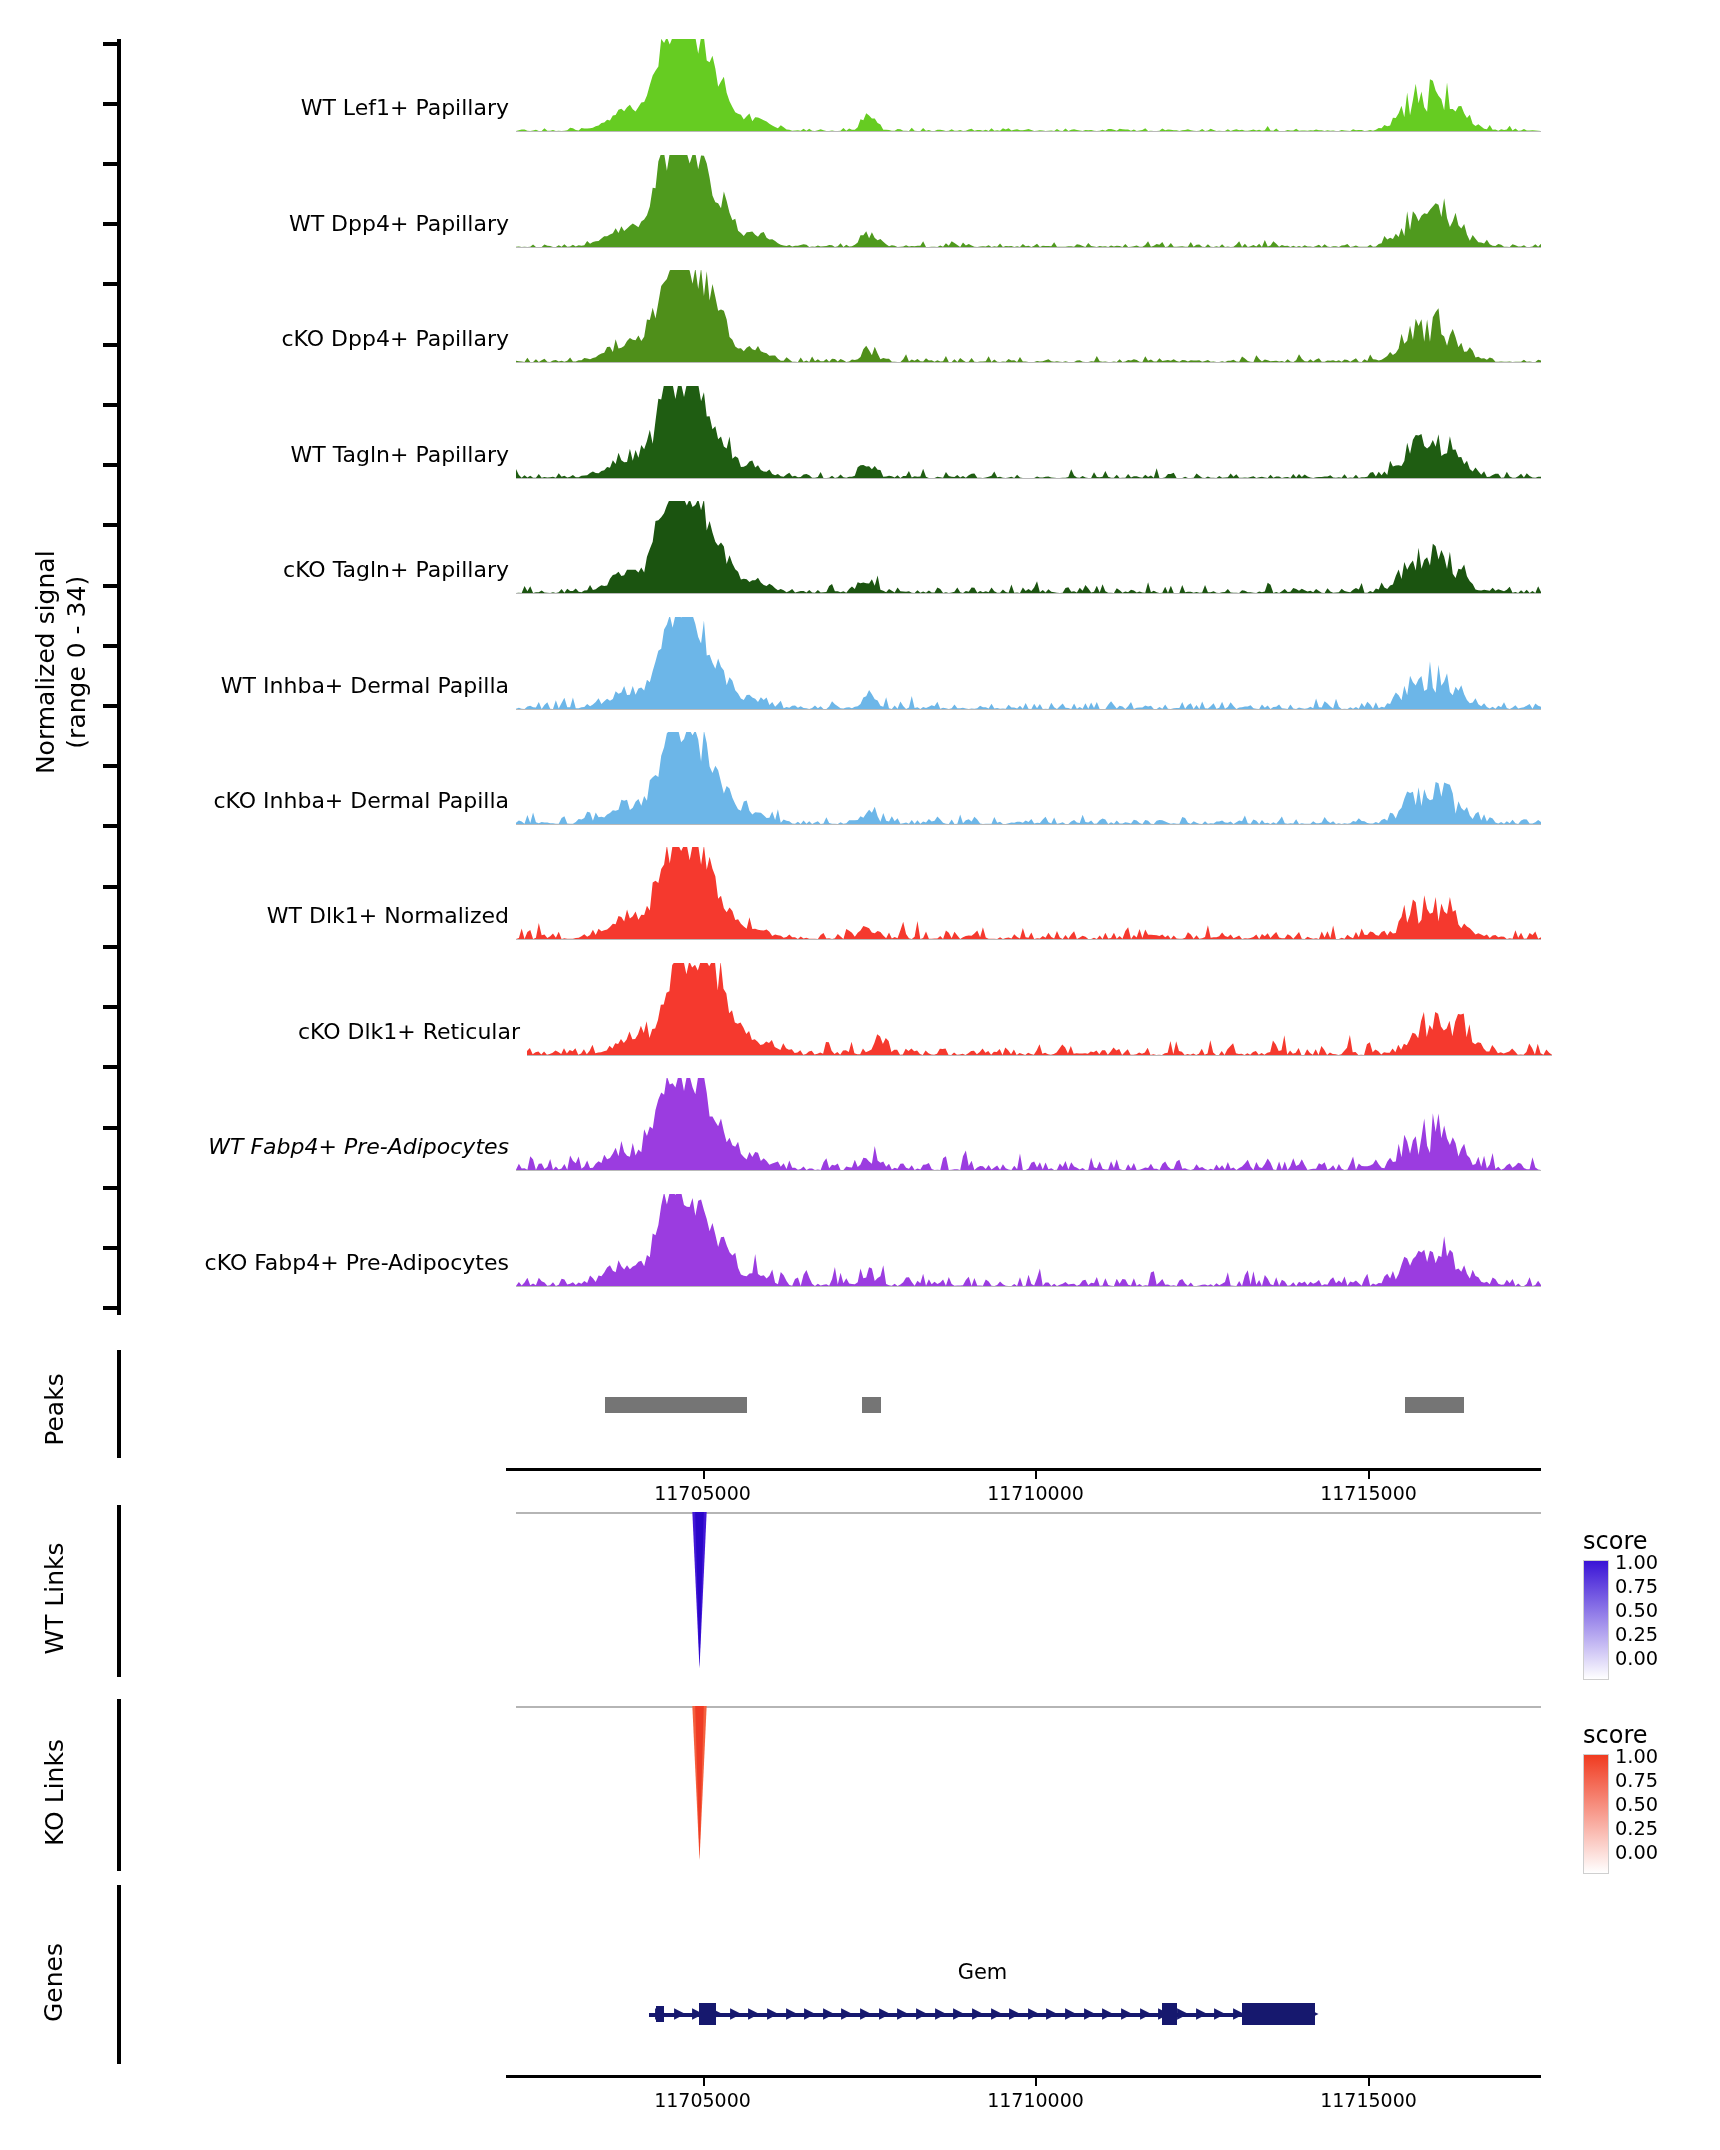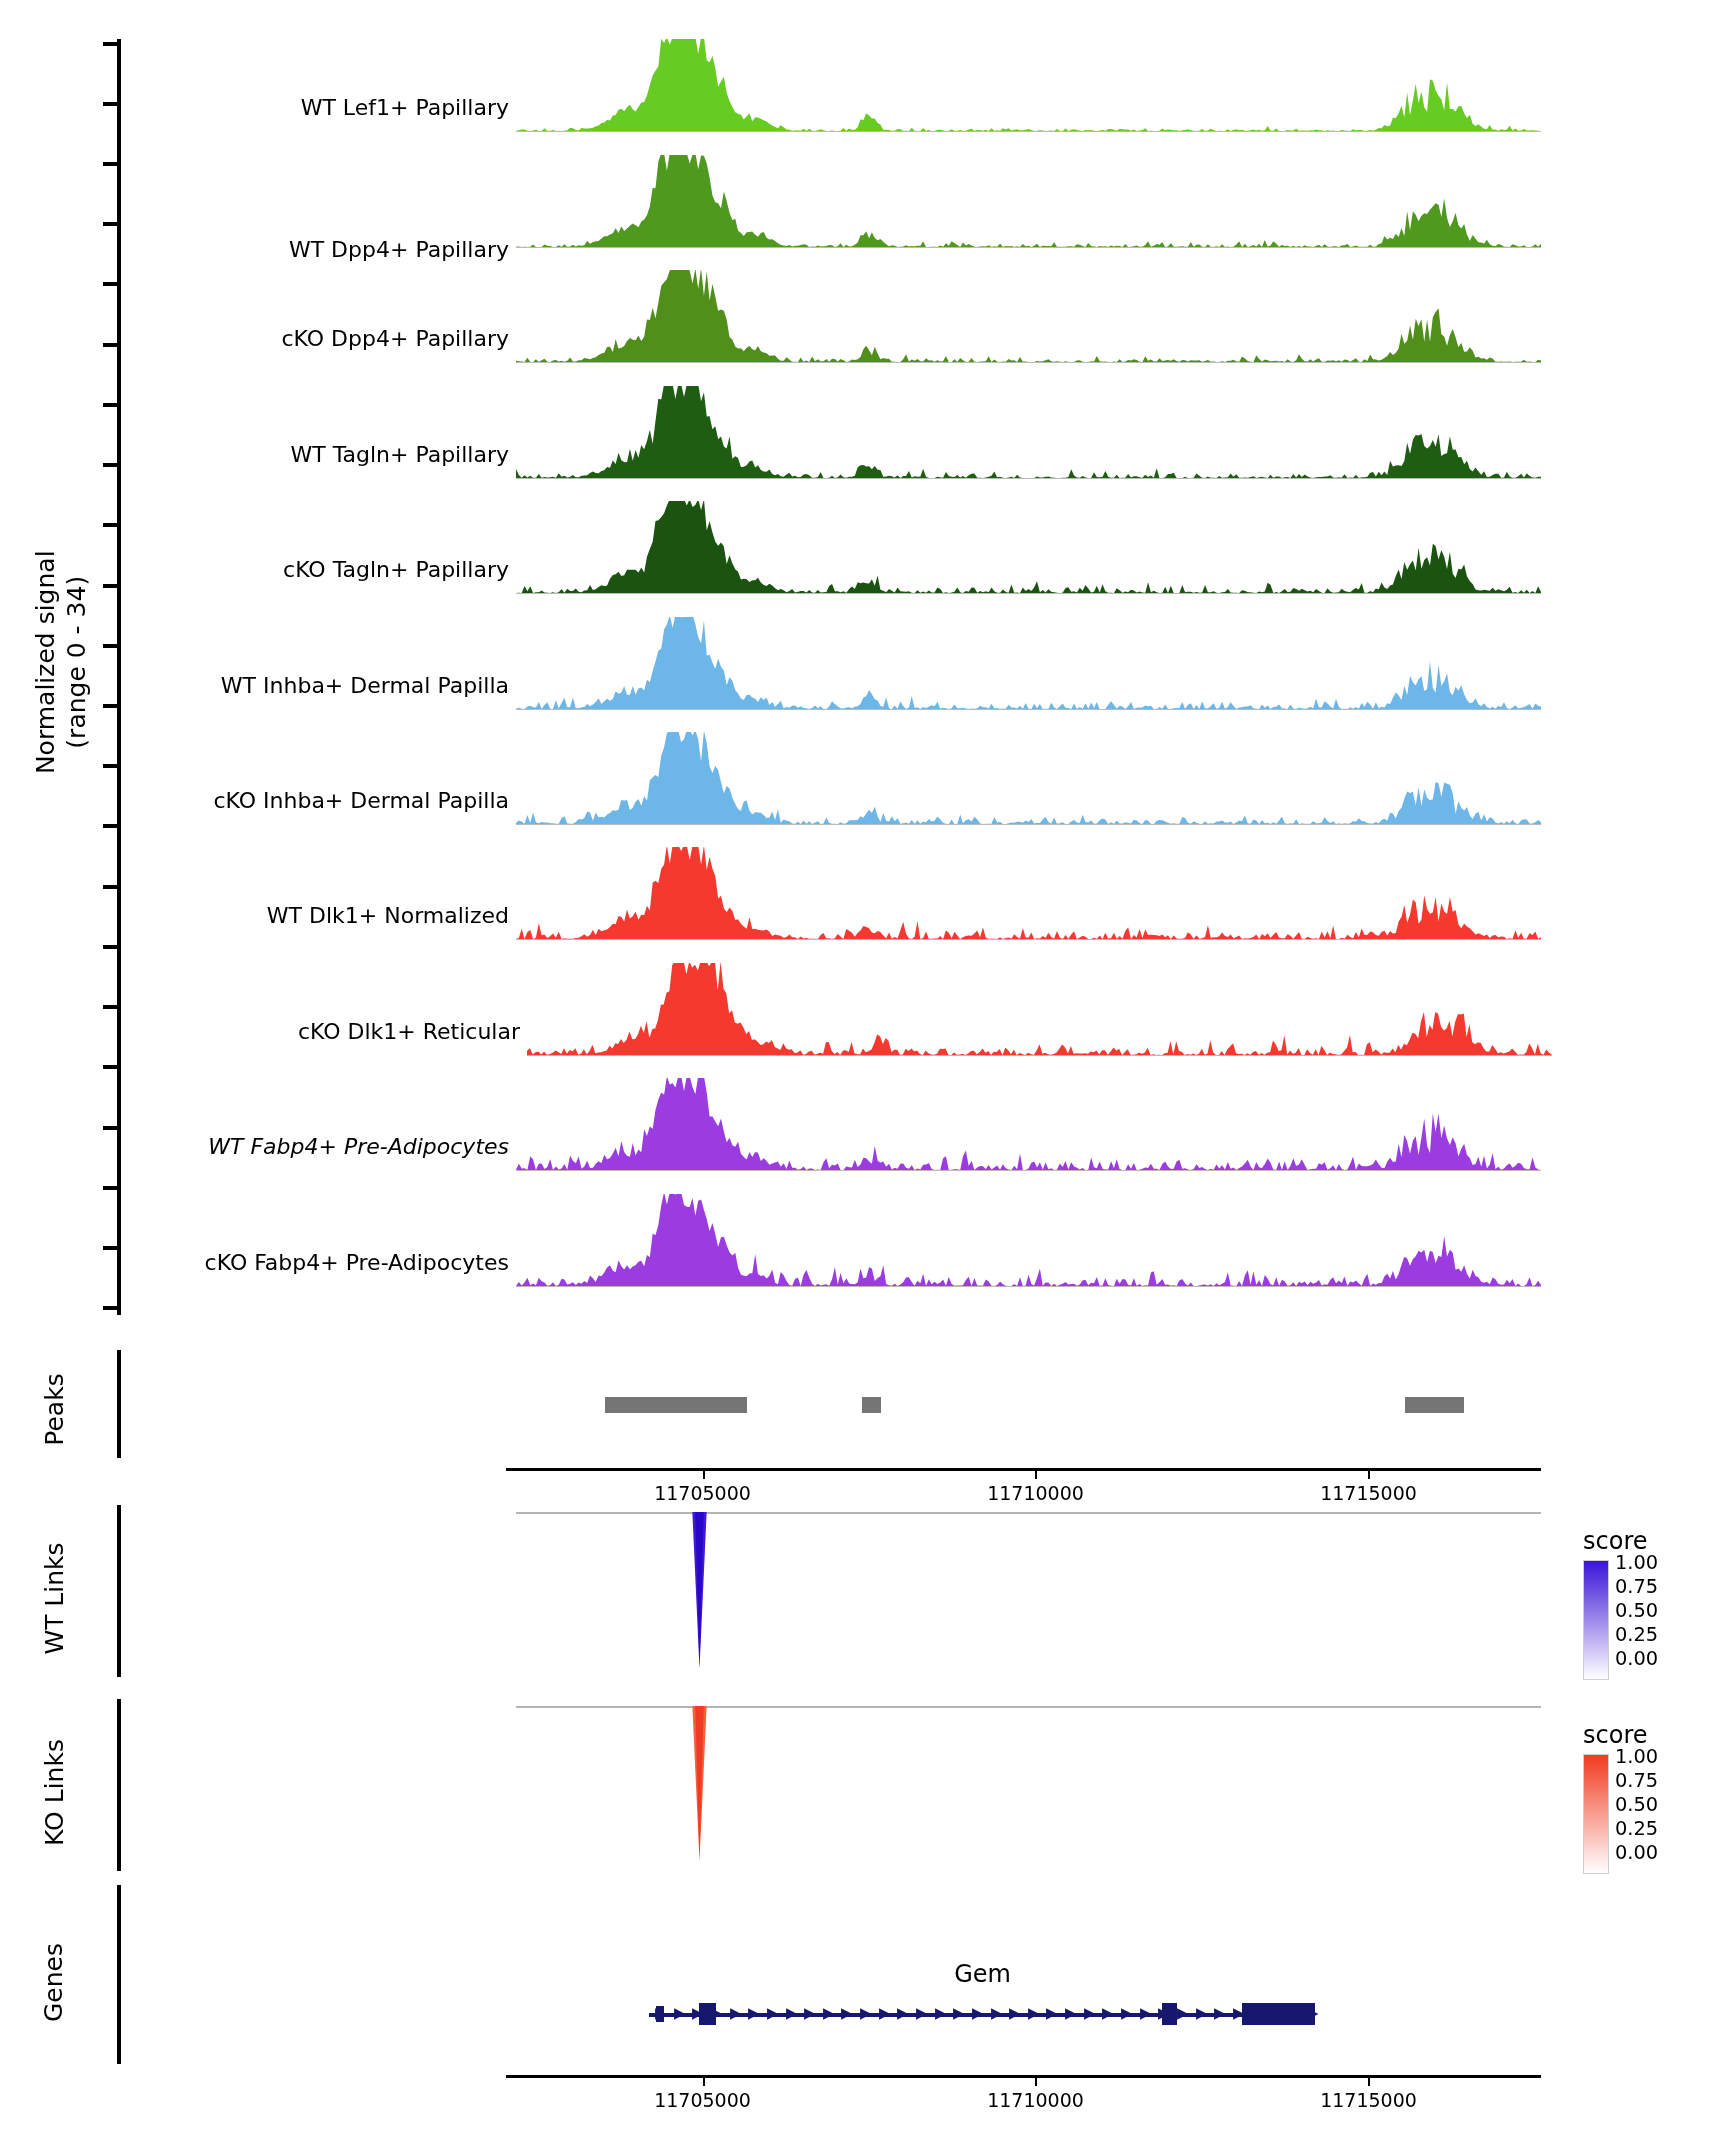--- a/index.html
+++ b/index.html
@@ -40,21 +40,21 @@
   .links-topline{position:absolute;left:516px;width:1025px;height:2.2px;background:#b5b5b5;}
 
   .legend{position:absolute;width:172px;}
   .legend-title{font-size:24px;margin-bottom:5.7px;}
   .legend-bar{width:24.4px;height:118px;border:0.7px solid #cfcfcf;position:absolute;left:0;top:33px;}
   .legend-ticks{position:absolute;left:32px;top:24.4px;}
   .legend-ticks div{font-size:19.4px;height:24px;line-height:24px;}
 
   
   #genes-block{position:absolute;left:0;top:1878px;width:1721px;height:272px;}
-  .gene-name{position:absolute;font-size:24px;text-align:center;width:287px;}
+  .gene-name{position:absolute;font-size:21px;text-align:center;width:287px;}
   .gene-line{position:absolute;height:3.6px;background:#16186e;}
   .gene-exon{position:absolute;background:#16186e;}
   .gene-arrow{position:absolute;font-size:15px;color:#16186e;line-height:1;}
 </style>
 </head>
 <body>
 
 <div class="plot">
 
   <div id="coverage-block">
@@ -89,21 +89,21 @@
       </div>
     <div id="tracks">
         <div class="track" style="top: 39px; height: 115px;">
           <div class="track-label" style="top: 56px;">WT Lef1+ Papillary</div>
           <svg class="track-canvas" viewBox="0 0 1430 128" preserveAspectRatio="none" style="top: 0px; height: 92px;">
             <path d="M 0 128 L 0.0 128.0 L 4.0 127.1 L 7.9 125.9 L 11.9 125.8 L 15.9 127.7 L 19.9 127.9 L 23.8 127.4 L 27.8 126.4 L 31.8 128.0 L 35.8 127.9 L 39.7 124.3 L 43.7 127.8 L 47.7 127.8 L 51.6 126.6 L 55.6 128.0 L 59.6 127.8 L 63.6 128.0 L 67.5 127.7 L 71.5 127.1 L 75.5 123.5 L 79.4 124.3 L 83.4 126.7 L 87.4 127.2 L 91.4 123.9 L 95.3 124.4 L 99.3 124.4 L 103.3 124.1 L 107.3 123.5 L 111.2 121.5 L 115.2 120.3 L 119.2 117.0 L 123.1 116.3 L 127.1 112.4 L 131.1 113.5 L 135.1 106.4 L 139.0 105.8 L 143.0 98.3 L 147.0 97.0 L 150.9 100.6 L 154.9 94.8 L 158.9 91.4 L 162.9 97.9 L 166.8 100.7 L 170.8 94.6 L 174.8 88.2 L 178.8 87.5 L 182.7 78.7 L 186.7 64.0 L 190.7 50.9 L 194.6 44.2 L 198.6 38.1 L 202.6 -0.2 L 206.6 5.6 L 210.5 -2.6 L 214.5 7.8 L 218.5 -2.6 L 222.4 -2.6 L 226.4 -2.6 L 230.4 -2.6 L 234.4 -2.6 L 238.3 0.1 L 242.3 -2.6 L 246.3 -2.6 L 250.2 -2.6 L 254.2 20.4 L 258.2 -2.6 L 262.2 -2.6 L 266.1 29.9 L 270.1 32.5 L 274.1 23.4 L 278.1 41.1 L 282.0 66.4 L 286.0 59.3 L 290.0 52.4 L 293.9 74.8 L 297.9 86.6 L 301.9 94.5 L 305.9 101.8 L 309.8 103.9 L 313.8 105.4 L 317.8 112.0 L 321.8 107.4 L 325.7 103.6 L 329.7 114.6 L 333.7 108.9 L 337.6 109.3 L 341.6 110.8 L 345.6 112.9 L 349.6 114.9 L 353.5 117.8 L 357.5 120.4 L 361.5 122.6 L 365.4 124.1 L 369.4 120.0 L 373.4 122.9 L 377.4 125.8 L 381.3 126.1 L 385.3 127.8 L 389.3 127.2 L 393.3 127.0 L 397.2 127.8 L 401.2 125.0 L 405.2 127.6 L 409.1 124.8 L 413.1 127.6 L 417.1 127.9 L 421.1 127.1 L 425.0 125.6 L 429.0 127.1 L 433.0 128.0 L 436.9 128.0 L 440.9 127.4 L 444.9 128.0 L 448.9 128.0 L 452.8 127.7 L 456.8 123.8 L 460.8 127.5 L 464.8 124.6 L 468.7 126.2 L 472.7 126.3 L 476.7 122.9 L 480.6 111.7 L 484.6 113.1 L 488.6 103.2 L 492.6 106.4 L 496.5 110.5 L 500.5 110.6 L 504.5 117.0 L 508.4 119.0 L 512.4 126.1 L 516.4 126.4 L 520.4 126.6 L 524.3 127.8 L 528.3 127.7 L 532.3 125.2 L 536.3 125.7 L 540.2 127.8 L 544.2 127.6 L 548.2 128.0 L 552.1 123.6 L 556.1 127.7 L 560.1 128.0 L 564.1 127.9 L 568.0 123.9 L 572.0 127.7 L 576.0 126.6 L 579.9 128.0 L 583.9 128.0 L 587.9 126.3 L 591.9 126.4 L 595.8 126.9 L 599.8 127.9 L 603.8 127.7 L 607.8 125.4 L 611.7 127.5 L 615.7 127.7 L 619.7 126.5 L 623.6 128.0 L 627.6 127.8 L 631.6 125.8 L 635.6 124.9 L 639.5 127.8 L 643.5 126.7 L 647.5 126.5 L 651.4 127.6 L 655.4 126.2 L 659.4 128.0 L 663.4 124.0 L 667.3 127.8 L 671.3 127.0 L 675.3 127.8 L 679.3 124.2 L 683.2 125.8 L 687.2 124.3 L 691.2 127.3 L 695.1 126.3 L 699.1 125.4 L 703.1 127.1 L 707.1 126.9 L 711.0 126.2 L 715.0 125.3 L 719.0 126.5 L 722.9 127.9 L 726.9 127.8 L 730.9 127.0 L 734.9 127.4 L 738.8 127.9 L 742.8 127.6 L 746.8 127.3 L 750.8 127.9 L 754.7 125.2 L 758.7 127.5 L 762.7 128.0 L 766.6 124.4 L 770.6 128.0 L 774.6 126.3 L 778.6 125.6 L 782.5 126.7 L 786.5 127.4 L 790.5 127.9 L 794.4 126.7 L 798.4 126.8 L 802.4 126.7 L 806.4 127.7 L 810.3 128.0 L 814.3 127.8 L 818.3 126.3 L 822.2 127.6 L 826.2 125.1 L 830.2 125.1 L 834.2 126.1 L 838.1 127.7 L 842.1 125.0 L 846.1 125.7 L 850.1 125.9 L 854.0 125.8 L 858.0 127.7 L 862.0 126.0 L 865.9 128.0 L 869.9 127.3 L 873.9 126.7 L 877.9 124.0 L 881.8 127.9 L 885.8 127.5 L 889.8 128.0 L 893.8 128.0 L 897.7 127.6 L 901.7 124.5 L 905.7 126.9 L 909.6 126.0 L 913.6 126.4 L 917.6 127.1 L 921.6 126.8 L 925.5 128.0 L 929.5 126.8 L 933.5 126.6 L 937.4 125.4 L 941.4 126.8 L 945.4 127.5 L 949.4 128.0 L 953.3 127.7 L 957.3 125.3 L 961.3 128.0 L 965.3 127.4 L 969.2 125.0 L 973.2 126.5 L 977.2 127.9 L 981.1 127.6 L 985.1 127.9 L 989.1 128.0 L 993.1 125.7 L 997.0 128.0 L 1001.0 126.5 L 1005.0 125.5 L 1008.9 127.0 L 1012.9 126.3 L 1016.9 127.8 L 1020.9 127.6 L 1024.8 127.0 L 1028.8 125.9 L 1032.8 127.3 L 1036.8 126.2 L 1040.7 127.8 L 1044.7 126.8 L 1048.7 120.9 L 1052.6 127.2 L 1056.6 127.8 L 1060.6 124.4 L 1064.6 127.9 L 1068.5 128.0 L 1072.5 127.9 L 1076.5 126.6 L 1080.4 127.3 L 1084.4 127.4 L 1088.4 125.0 L 1092.4 127.6 L 1096.3 127.4 L 1100.3 127.2 L 1104.3 127.7 L 1108.3 127.1 L 1112.2 127.2 L 1116.2 125.8 L 1120.2 127.1 L 1124.1 127.0 L 1128.1 128.0 L 1132.1 126.8 L 1136.1 127.8 L 1140.0 127.2 L 1144.0 128.0 L 1148.0 127.9 L 1151.9 126.6 L 1155.9 127.3 L 1159.9 127.8 L 1163.9 127.9 L 1167.8 125.7 L 1171.8 126.8 L 1175.8 126.7 L 1179.8 126.7 L 1183.7 127.9 L 1187.7 127.6 L 1191.7 126.5 L 1195.6 127.5 L 1199.6 126.2 L 1203.6 123.8 L 1207.6 124.0 L 1211.5 119.5 L 1215.5 121.4 L 1219.5 120.2 L 1223.4 109.5 L 1227.4 109.8 L 1231.4 103.3 L 1235.4 92.7 L 1239.3 108.9 L 1243.3 74.5 L 1247.3 106.2 L 1251.3 85.2 L 1255.2 62.4 L 1259.2 89.5 L 1263.2 73.1 L 1267.1 95.1 L 1271.1 101.3 L 1275.1 55.9 L 1279.1 58.1 L 1283.0 71.8 L 1287.0 78.9 L 1291.0 83.7 L 1294.9 99.1 L 1298.9 60.6 L 1302.9 97.5 L 1306.9 97.3 L 1310.8 101.0 L 1314.8 93.7 L 1318.8 93.2 L 1322.8 103.2 L 1326.7 109.8 L 1330.7 105.5 L 1334.7 117.9 L 1338.6 121.1 L 1342.6 118.6 L 1346.6 121.7 L 1350.6 124.9 L 1354.5 125.7 L 1358.5 119.8 L 1362.5 126.3 L 1366.4 125.9 L 1370.4 127.6 L 1374.4 125.5 L 1378.4 126.6 L 1382.3 125.9 L 1386.3 120.7 L 1390.3 127.2 L 1394.3 124.5 L 1398.2 127.5 L 1402.2 127.3 L 1406.2 125.3 L 1410.1 127.3 L 1414.1 127.2 L 1418.1 127.1 L 1422.1 127.4 L 1426.0 127.8 L 1430.0 128.0 L 1430 128 Z" fill="#66cc22"></path>
           </svg>
           <div class="baseline" style="top: 92px;"></div>
         </div>
         <div class="track" style="top: 155px; height: 115px;">
-          <div class="track-label" style="top: 56px; margin-top: 26px;">WT Dpp4+ Papillary</div>
+          <div class="track-label" style="top: 56px;">WT Dpp4+ Papillary</div>
           <svg class="track-canvas" viewBox="0 0 1430 128" preserveAspectRatio="none" style="top: 0px; height: 92px;">
             <path d="M 0 128 L 0.0 127.8 L 4.0 127.3 L 7.9 128.0 L 11.9 127.7 L 15.9 128.0 L 19.9 127.6 L 23.8 124.6 L 27.8 127.9 L 31.8 128.0 L 35.8 127.9 L 39.7 124.5 L 43.7 126.3 L 47.7 126.6 L 51.6 128.0 L 55.6 127.9 L 59.6 125.6 L 63.6 127.7 L 67.5 124.3 L 71.5 127.5 L 75.5 127.4 L 79.4 124.7 L 83.4 127.4 L 87.4 125.7 L 91.4 126.1 L 95.3 125.6 L 99.3 119.8 L 103.3 123.5 L 107.3 121.2 L 111.2 119.9 L 115.2 119.6 L 119.2 116.3 L 123.1 113.2 L 127.1 112.9 L 131.1 110.6 L 135.1 108.9 L 139.0 102.0 L 143.0 108.6 L 147.0 99.3 L 150.9 105.7 L 154.9 102.4 L 158.9 98.5 L 162.9 95.3 L 166.8 97.9 L 170.8 100.6 L 174.8 92.4 L 178.8 89.7 L 182.7 83.9 L 186.7 71.6 L 190.7 45.6 L 194.6 46.1 L 198.6 9.0 L 202.6 -2.6 L 206.6 -2.6 L 210.5 21.8 L 214.5 -2.6 L 218.5 -2.6 L 222.4 -2.6 L 226.4 -2.6 L 230.4 -2.6 L 234.4 -2.6 L 238.3 -2.6 L 242.3 11.9 L 246.3 -0.6 L 250.2 -2.6 L 254.2 19.7 L 258.2 0.7 L 262.2 1.1 L 266.1 11.7 L 270.1 31.5 L 274.1 56.4 L 278.1 65.6 L 282.0 67.2 L 286.0 74.1 L 290.0 50.7 L 293.9 64.0 L 297.9 80.2 L 301.9 90.7 L 305.9 88.7 L 309.8 105.4 L 313.8 108.6 L 317.8 112.6 L 321.8 107.5 L 325.7 107.3 L 329.7 106.3 L 333.7 110.9 L 337.6 113.6 L 341.6 108.6 L 345.6 107.0 L 349.6 115.3 L 353.5 117.4 L 357.5 117.2 L 361.5 119.5 L 365.4 122.8 L 369.4 124.8 L 373.4 125.8 L 377.4 126.5 L 381.3 125.3 L 385.3 127.4 L 389.3 126.1 L 393.3 126.3 L 397.2 125.2 L 401.2 124.2 L 405.2 124.8 L 409.1 128.0 L 413.1 127.3 L 417.1 127.6 L 421.1 125.9 L 425.0 127.2 L 429.0 126.9 L 433.0 126.5 L 436.9 125.2 L 440.9 125.6 L 444.9 127.9 L 448.9 127.1 L 452.8 122.7 L 456.8 127.9 L 460.8 125.0 L 464.8 127.2 L 468.7 126.8 L 472.7 125.0 L 476.7 121.7 L 480.6 111.6 L 484.6 111.5 L 488.6 106.1 L 492.6 115.8 L 496.5 107.4 L 500.5 115.6 L 504.5 118.6 L 508.4 116.8 L 512.4 120.8 L 516.4 124.3 L 520.4 127.1 L 524.3 125.5 L 528.3 126.1 L 532.3 128.0 L 536.3 127.6 L 540.2 127.2 L 544.2 125.5 L 548.2 127.3 L 552.1 126.5 L 556.1 126.9 L 560.1 126.2 L 564.1 126.4 L 568.0 119.9 L 572.0 127.9 L 576.0 128.0 L 579.9 127.8 L 583.9 127.7 L 587.9 127.9 L 591.9 125.9 L 595.8 127.7 L 599.8 122.8 L 603.8 126.4 L 607.8 119.9 L 611.7 122.4 L 615.7 125.1 L 619.7 127.9 L 623.6 121.9 L 627.6 125.8 L 631.6 123.8 L 635.6 125.8 L 639.5 127.7 L 643.5 128.0 L 647.5 127.4 L 651.4 127.0 L 655.4 127.3 L 659.4 125.4 L 663.4 127.9 L 667.3 126.9 L 671.3 127.8 L 675.3 123.2 L 679.3 128.0 L 683.2 126.5 L 687.2 127.1 L 691.2 126.5 L 695.1 128.0 L 699.1 127.1 L 703.1 127.9 L 707.1 123.9 L 711.0 127.1 L 715.0 126.2 L 719.0 127.9 L 722.9 126.2 L 726.9 123.6 L 730.9 128.0 L 734.9 126.2 L 738.8 126.7 L 742.8 126.7 L 746.8 126.9 L 750.8 121.4 L 754.7 127.7 L 758.7 127.8 L 762.7 127.6 L 766.6 127.7 L 770.6 127.1 L 774.6 127.1 L 778.6 127.8 L 782.5 124.2 L 786.5 124.8 L 790.5 126.7 L 794.4 127.9 L 798.4 122.6 L 802.4 126.5 L 806.4 127.4 L 810.3 128.0 L 814.3 126.7 L 818.3 127.2 L 822.2 126.8 L 826.2 127.9 L 830.2 126.0 L 834.2 127.4 L 838.1 126.2 L 842.1 126.6 L 846.1 127.9 L 850.1 123.9 L 854.0 128.0 L 858.0 127.5 L 862.0 126.9 L 865.9 125.8 L 869.9 127.7 L 873.9 127.8 L 877.9 125.1 L 881.8 120.1 L 885.8 127.6 L 889.8 126.1 L 893.8 123.9 L 897.7 124.8 L 901.7 121.1 L 905.7 128.0 L 909.6 127.2 L 913.6 122.6 L 917.6 127.6 L 921.6 127.7 L 925.5 127.3 L 929.5 126.9 L 933.5 127.7 L 937.4 127.8 L 941.4 121.2 L 945.4 127.6 L 949.4 124.8 L 953.3 124.4 L 957.3 127.8 L 961.3 128.0 L 965.3 124.0 L 969.2 127.8 L 973.2 127.9 L 977.2 126.9 L 981.1 128.0 L 985.1 124.1 L 989.1 128.0 L 993.1 127.2 L 997.0 127.9 L 1001.0 127.7 L 1005.0 124.4 L 1008.9 120.1 L 1012.9 127.9 L 1016.9 123.5 L 1020.9 128.0 L 1024.8 126.9 L 1028.8 125.3 L 1032.8 127.4 L 1036.8 123.4 L 1040.7 127.9 L 1044.7 118.4 L 1048.7 127.2 L 1052.6 125.8 L 1056.6 120.1 L 1060.6 123.4 L 1064.6 127.7 L 1068.5 125.1 L 1072.5 126.7 L 1076.5 126.1 L 1080.4 128.0 L 1084.4 126.3 L 1088.4 127.9 L 1092.4 126.7 L 1096.3 127.9 L 1100.3 125.4 L 1104.3 127.3 L 1108.3 127.2 L 1112.2 127.9 L 1116.2 126.6 L 1120.2 124.7 L 1124.1 128.0 L 1128.1 124.1 L 1132.1 127.4 L 1136.1 128.0 L 1140.0 127.1 L 1144.0 127.0 L 1148.0 127.9 L 1151.9 125.9 L 1155.9 125.4 L 1159.9 123.8 L 1163.9 128.0 L 1167.8 127.2 L 1171.8 125.8 L 1175.8 127.7 L 1179.8 127.8 L 1183.7 127.6 L 1187.7 127.6 L 1191.7 124.8 L 1195.6 127.5 L 1199.6 127.4 L 1203.6 123.8 L 1207.6 122.9 L 1211.5 112.8 L 1215.5 117.6 L 1219.5 115.2 L 1223.4 116.8 L 1227.4 109.5 L 1231.4 114.2 L 1235.4 101.6 L 1239.3 112.6 L 1243.3 78.3 L 1247.3 104.5 L 1251.3 78.4 L 1255.2 83.1 L 1259.2 92.2 L 1263.2 84.5 L 1267.1 81.0 L 1271.1 82.0 L 1275.1 76.3 L 1279.1 71.5 L 1283.0 67.2 L 1287.0 69.2 L 1291.0 86.3 L 1294.9 60.0 L 1298.9 87.6 L 1302.9 100.2 L 1306.9 92.1 L 1310.8 80.4 L 1314.8 97.8 L 1318.8 102.2 L 1322.8 96.1 L 1326.7 110.7 L 1330.7 119.3 L 1334.7 111.4 L 1338.6 116.4 L 1342.6 121.5 L 1346.6 121.8 L 1350.6 123.2 L 1354.5 117.8 L 1358.5 124.2 L 1362.5 126.2 L 1366.4 126.6 L 1370.4 123.9 L 1374.4 124.8 L 1378.4 127.5 L 1382.3 127.6 L 1386.3 127.9 L 1390.3 124.1 L 1394.3 125.6 L 1398.2 127.2 L 1402.2 127.2 L 1406.2 125.7 L 1410.1 127.9 L 1414.1 127.9 L 1418.1 127.4 L 1422.1 124.2 L 1426.0 127.6 L 1430.0 123.4 L 1430 128 Z" fill="#4f9a1e"></path>
           </svg>
           <div class="baseline" style="top: 92px;"></div>
         </div>
         <div class="track" style="top: 270px; height: 115px;">
           <div class="track-label" style="top: 56px;">cKO Dpp4+ Papillary</div>
           <svg class="track-canvas" viewBox="0 0 1430 128" preserveAspectRatio="none" style="top: 0px; height: 92px;">
             <path d="M 0 128 L 0.0 126.1 L 4.0 126.9 L 7.9 127.4 L 11.9 127.9 L 15.9 122.2 L 19.9 128.0 L 23.8 127.9 L 27.8 124.2 L 31.8 128.0 L 35.8 125.7 L 39.7 123.6 L 43.7 127.7 L 47.7 127.9 L 51.6 126.0 L 55.6 125.2 L 59.6 127.4 L 63.6 126.3 L 67.5 127.8 L 71.5 126.3 L 75.5 121.7 L 79.4 127.3 L 83.4 127.3 L 87.4 125.5 L 91.4 125.4 L 95.3 122.6 L 99.3 123.2 L 103.3 124.0 L 107.3 122.5 L 111.2 121.4 L 115.2 118.3 L 119.2 116.3 L 123.1 115.3 L 127.1 107.3 L 131.1 106.9 L 135.1 114.1 L 139.0 96.5 L 143.0 109.3 L 147.0 108.1 L 150.9 105.7 L 154.9 98.7 L 158.9 94.5 L 162.9 97.0 L 166.8 97.6 L 170.8 91.0 L 174.8 98.9 L 178.8 92.9 L 182.7 68.8 L 186.7 69.6 L 190.7 52.6 L 194.6 67.6 L 198.6 45.2 L 202.6 22.1 L 206.6 17.2 L 210.5 12.5 L 214.5 0.8 L 218.5 -2.6 L 222.4 -2.6 L 226.4 -2.6 L 230.4 -2.6 L 234.4 -2.6 L 238.3 -2.6 L 242.3 0.8 L 246.3 19.1 L 250.2 -2.6 L 254.2 26.5 L 258.2 -2.6 L 262.2 36.1 L 266.1 1.8 L 270.1 42.6 L 274.1 19.6 L 278.1 37.5 L 282.0 56.8 L 286.0 55.0 L 290.0 56.8 L 293.9 68.7 L 297.9 93.3 L 301.9 97.2 L 305.9 106.3 L 309.8 109.3 L 313.8 108.8 L 317.8 113.2 L 321.8 108.1 L 325.7 105.8 L 329.7 110.4 L 333.7 111.7 L 337.6 105.7 L 341.6 112.9 L 345.6 114.7 L 349.6 115.8 L 353.5 119.4 L 357.5 119.0 L 361.5 119.0 L 365.4 123.5 L 369.4 126.1 L 373.4 126.3 L 377.4 121.5 L 381.3 124.4 L 385.3 127.5 L 389.3 127.5 L 393.3 127.9 L 397.2 121.6 L 401.2 127.6 L 405.2 126.0 L 409.1 127.9 L 413.1 120.4 L 417.1 126.9 L 421.1 124.2 L 425.0 126.8 L 429.0 126.8 L 433.0 123.9 L 436.9 127.5 L 440.9 123.5 L 444.9 123.8 L 448.9 127.3 L 452.8 123.7 L 456.8 125.5 L 460.8 127.9 L 464.8 127.3 L 468.7 124.6 L 472.7 125.3 L 476.7 124.3 L 480.6 120.9 L 484.6 110.1 L 488.6 105.5 L 492.6 111.5 L 496.5 118.5 L 500.5 106.9 L 504.5 116.2 L 508.4 124.2 L 512.4 122.6 L 516.4 123.6 L 520.4 123.4 L 524.3 127.8 L 528.3 127.8 L 532.3 128.0 L 536.3 127.9 L 540.2 124.2 L 544.2 117.3 L 548.2 127.2 L 552.1 124.4 L 556.1 126.2 L 560.1 123.9 L 564.1 127.0 L 568.0 127.2 L 572.0 122.9 L 576.0 125.9 L 579.9 125.5 L 583.9 127.5 L 587.9 125.5 L 591.9 127.3 L 595.8 126.8 L 599.8 119.5 L 603.8 128.0 L 607.8 128.0 L 611.7 124.2 L 615.7 127.9 L 619.7 122.5 L 623.6 125.4 L 627.6 127.9 L 631.6 127.6 L 635.6 122.6 L 639.5 127.6 L 643.5 128.0 L 647.5 127.4 L 651.4 127.2 L 655.4 126.9 L 659.4 119.9 L 663.4 128.0 L 667.3 124.5 L 671.3 127.8 L 675.3 127.9 L 679.3 127.3 L 683.2 127.5 L 687.2 123.9 L 691.2 126.0 L 695.1 125.7 L 699.1 127.9 L 703.1 121.1 L 707.1 127.2 L 711.0 127.3 L 715.0 127.9 L 719.0 128.0 L 722.9 128.0 L 726.9 126.7 L 730.9 127.4 L 734.9 126.9 L 738.8 125.6 L 742.8 124.0 L 746.8 127.0 L 750.8 127.8 L 754.7 126.9 L 758.7 127.6 L 762.7 128.0 L 766.6 127.0 L 770.6 128.0 L 774.6 128.0 L 778.6 128.0 L 782.5 126.0 L 786.5 125.7 L 790.5 127.8 L 794.4 128.0 L 798.4 127.9 L 802.4 127.1 L 806.4 127.4 L 810.3 119.6 L 814.3 127.1 L 818.3 127.8 L 822.2 127.3 L 826.2 128.0 L 830.2 128.0 L 834.2 127.3 L 838.1 127.9 L 842.1 124.2 L 846.1 128.0 L 850.1 127.3 L 854.0 125.3 L 858.0 126.0 L 862.0 124.2 L 865.9 125.2 L 869.9 127.6 L 873.9 128.0 L 877.9 120.1 L 881.8 126.3 L 885.8 124.4 L 889.8 127.3 L 893.8 127.2 L 897.7 122.9 L 901.7 126.6 L 905.7 125.8 L 909.6 125.3 L 913.6 126.1 L 917.6 124.2 L 921.6 126.7 L 925.5 127.7 L 929.5 125.1 L 933.5 125.6 L 937.4 127.4 L 941.4 125.4 L 945.4 125.9 L 949.4 126.0 L 953.3 125.4 L 957.3 127.5 L 961.3 126.7 L 965.3 125.1 L 969.2 127.8 L 973.2 127.4 L 977.2 128.0 L 981.1 128.0 L 985.1 126.8 L 989.1 128.0 L 993.1 126.4 L 997.0 126.1 L 1001.0 125.0 L 1005.0 127.4 L 1008.9 127.8 L 1012.9 120.2 L 1016.9 123.2 L 1020.9 126.6 L 1024.8 127.7 L 1028.8 128.0 L 1032.8 118.5 L 1036.8 123.8 L 1040.7 127.2 L 1044.7 124.5 L 1048.7 125.5 L 1052.6 127.0 L 1056.6 126.7 L 1060.6 126.2 L 1064.6 127.3 L 1068.5 126.5 L 1072.5 127.9 L 1076.5 124.0 L 1080.4 127.2 L 1084.4 128.0 L 1088.4 125.7 L 1092.4 117.2 L 1096.3 123.4 L 1100.3 127.0 L 1104.3 127.3 L 1108.3 124.0 L 1112.2 127.2 L 1116.2 124.5 L 1120.2 122.8 L 1124.1 127.7 L 1128.1 127.6 L 1132.1 126.0 L 1136.1 126.1 L 1140.0 125.6 L 1144.0 126.8 L 1148.0 125.4 L 1151.9 127.5 L 1155.9 124.4 L 1159.9 125.1 L 1163.9 127.6 L 1167.8 125.3 L 1171.8 122.8 L 1175.8 127.8 L 1179.8 127.9 L 1183.7 124.3 L 1187.7 126.6 L 1191.7 117.4 L 1195.6 124.3 L 1199.6 124.6 L 1203.6 125.8 L 1207.6 124.7 L 1211.5 122.4 L 1215.5 119.8 L 1219.5 114.2 L 1223.4 118.2 L 1227.4 115.6 L 1231.4 109.2 L 1235.4 88.7 L 1239.3 102.6 L 1243.3 98.6 L 1247.3 77.2 L 1251.3 97.2 L 1255.2 67.8 L 1259.2 77.8 L 1263.2 68.6 L 1267.1 99.7 L 1271.1 68.7 L 1275.1 99.7 L 1279.1 65.7 L 1283.0 58.5 L 1287.0 53.1 L 1291.0 89.3 L 1294.9 92.5 L 1298.9 105.5 L 1302.9 90.6 L 1306.9 82.1 L 1310.8 93.4 L 1314.8 107.5 L 1318.8 101.2 L 1322.8 113.6 L 1326.7 113.4 L 1330.7 107.4 L 1334.7 112.4 L 1338.6 121.8 L 1342.6 120.6 L 1346.6 123.0 L 1350.6 122.7 L 1354.5 124.7 L 1358.5 121.7 L 1362.5 123.2 L 1366.4 127.6 L 1370.4 127.7 L 1374.4 127.2 L 1378.4 127.5 L 1382.3 127.8 L 1386.3 127.4 L 1390.3 127.9 L 1394.3 127.8 L 1398.2 127.8 L 1402.2 127.6 L 1406.2 125.0 L 1410.1 127.5 L 1414.1 127.2 L 1418.1 127.9 L 1422.1 128.0 L 1426.0 125.0 L 1430.0 125.8 L 1430 128 Z" fill="#4f8f1a"></path>
           </svg>

